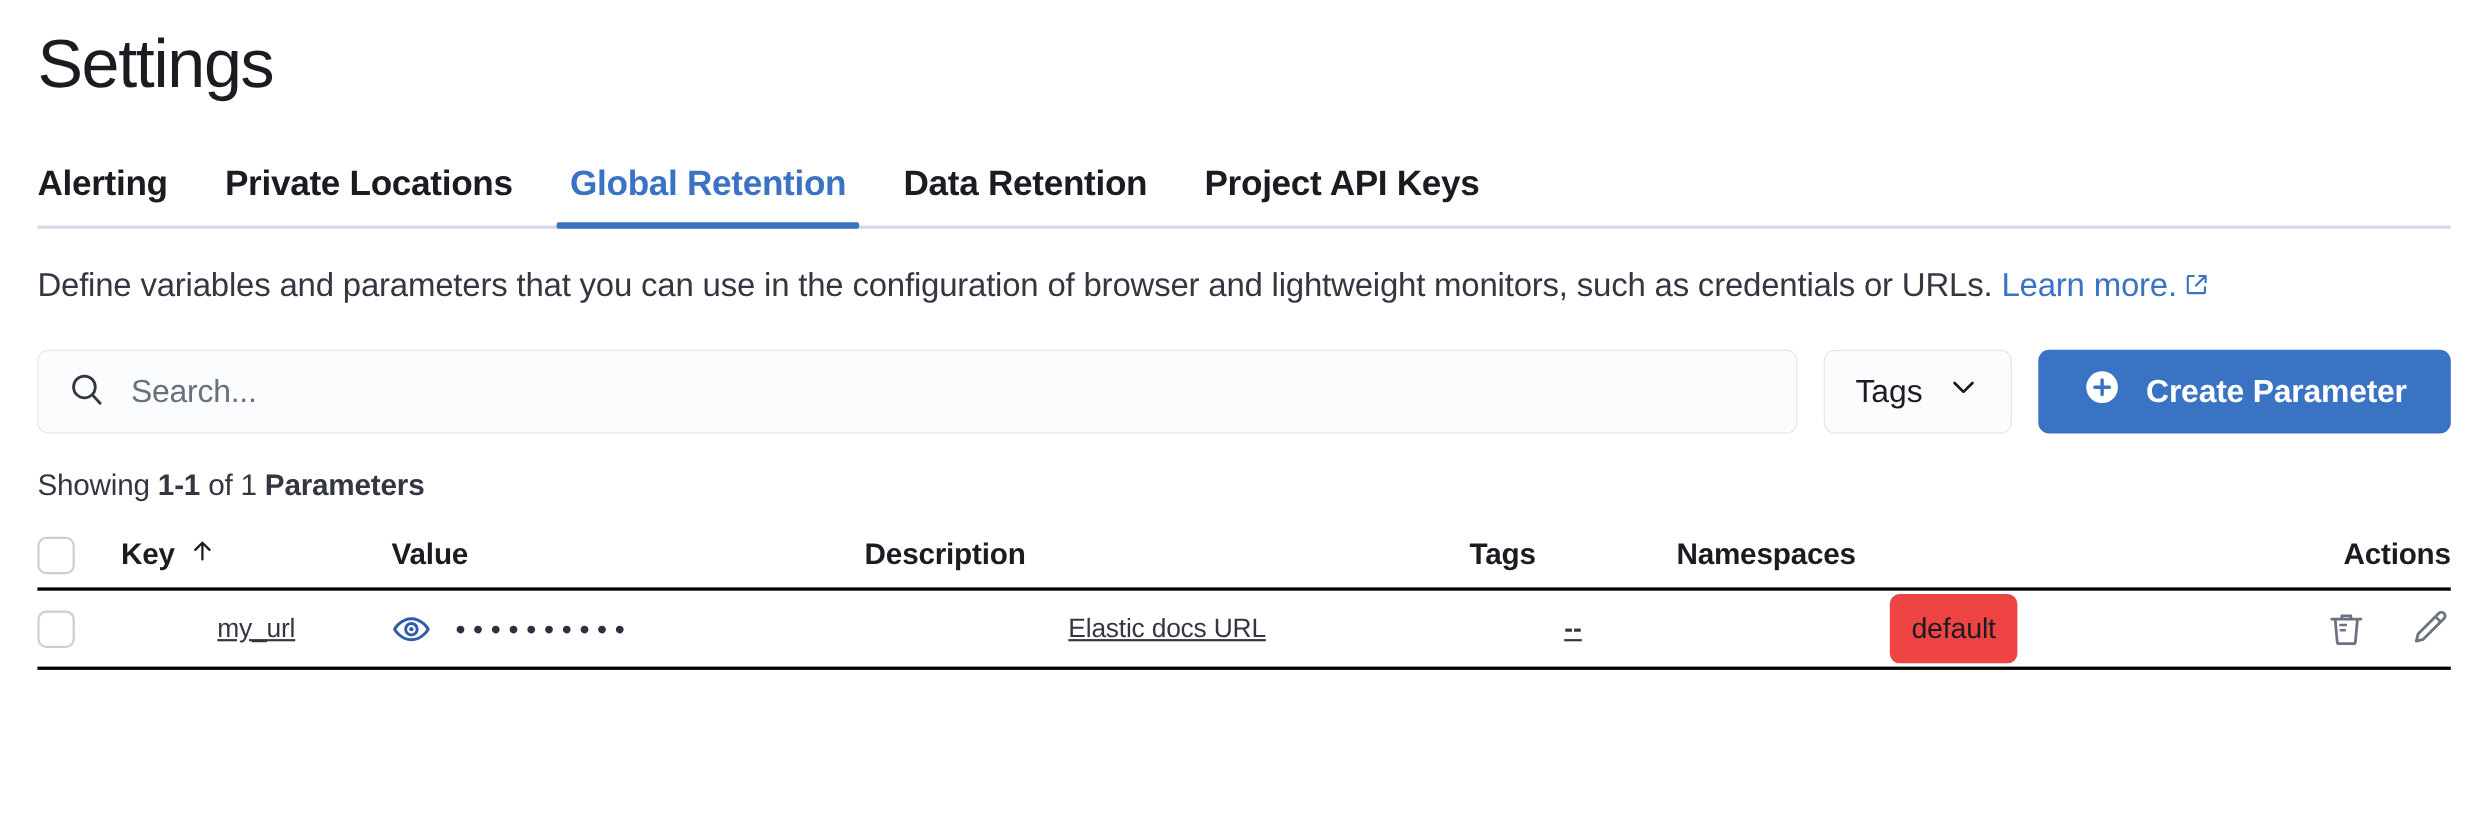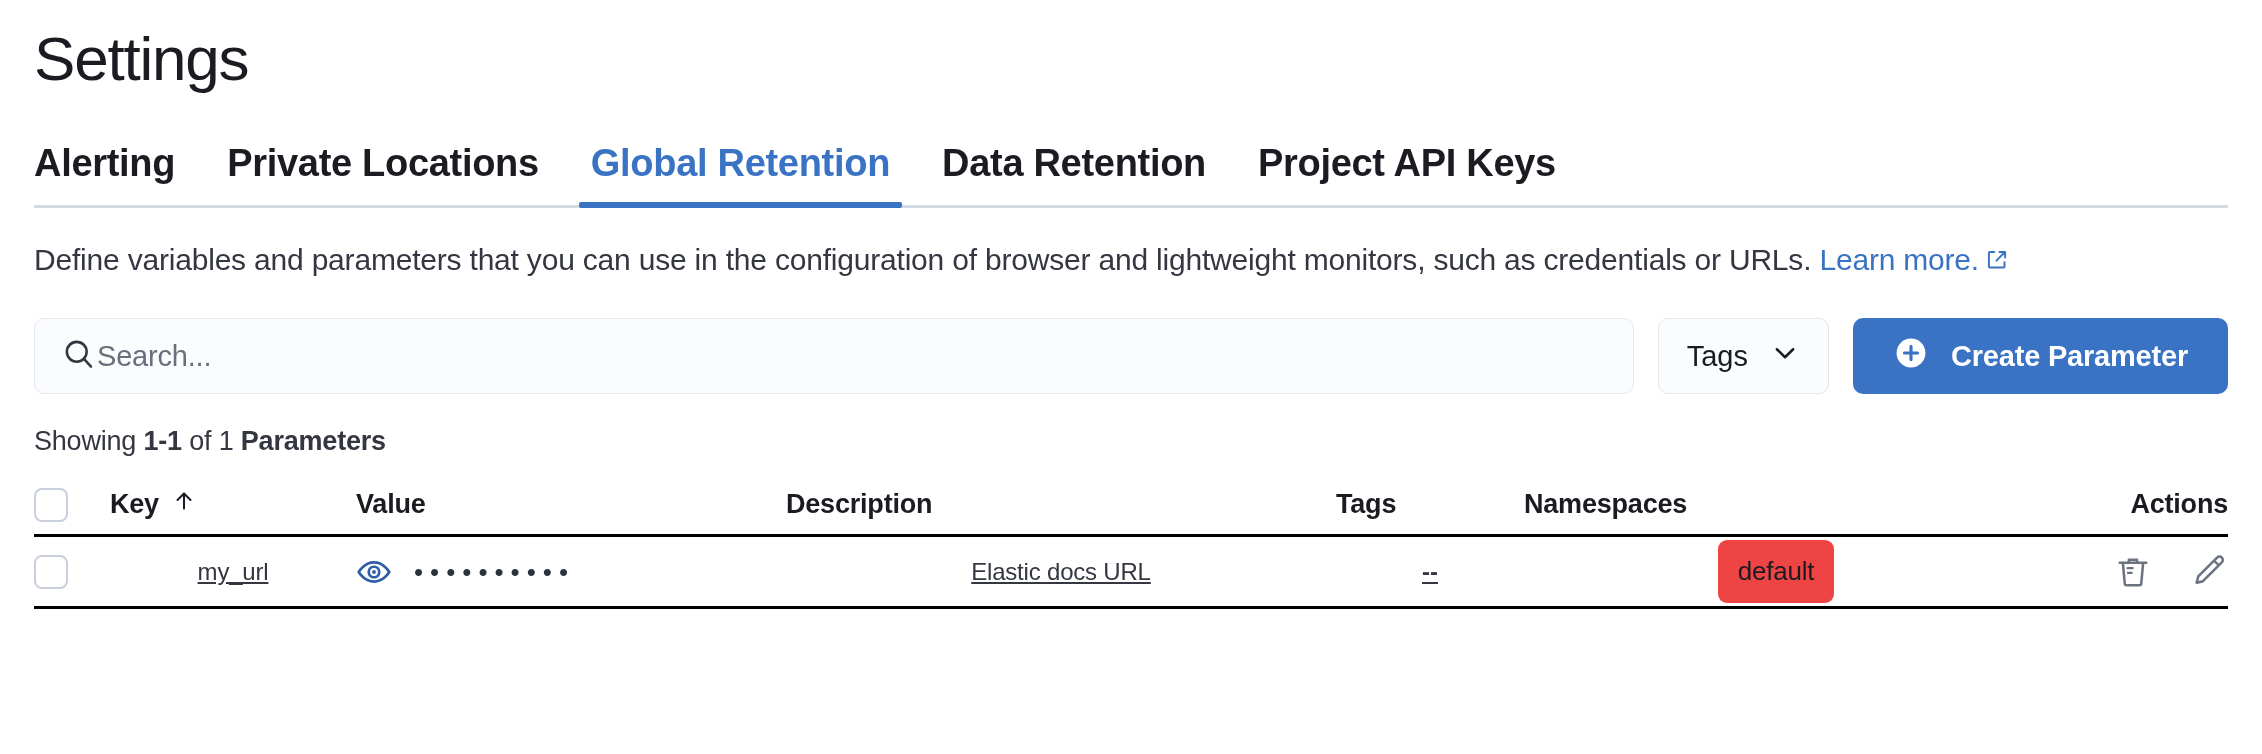--- a/index.html
+++ b/index.html
@@ -35,21 +35,21 @@
     position: relative;
     margin-top: 44px;
     display: flex;
     align-items: flex-end;
     gap: 0;
     height: 74px;
     border-bottom: 3px solid #d4dae5;
   }
   .tab {
     position: relative;
-    font-size: 38px;
+    font-size: 32px;
     font-weight: 700;
     color: #1a1c21;
     padding: 0 26px 20px 26px;
     cursor: pointer;
     white-space: nowrap;
     letter-spacing: -0.3px;
   }
   .tab:first-child { padding-left: 0; margin-left: 0; }
   .tab.active { color: #3b73c4; }
   .tab.active::after {
@@ -87,20 +87,21 @@
     margin-top: 34px;
     display: flex;
     align-items: stretch;
     gap: 24px;
     height: 76px;
   }
   .search-box {
     flex: 1 1 auto;
     display: flex;
     align-items: center;
+    gap: 22px;
     background: #fbfcfd;
     border: 1.5px solid #e3e6ed;
     border-radius: 10px;
     padding: 0 26px;
     cursor: text;
   }
   .search-placeholder {
     font-size: 29px;
     color: #69707d;
     letter-spacing: -0.2px;

